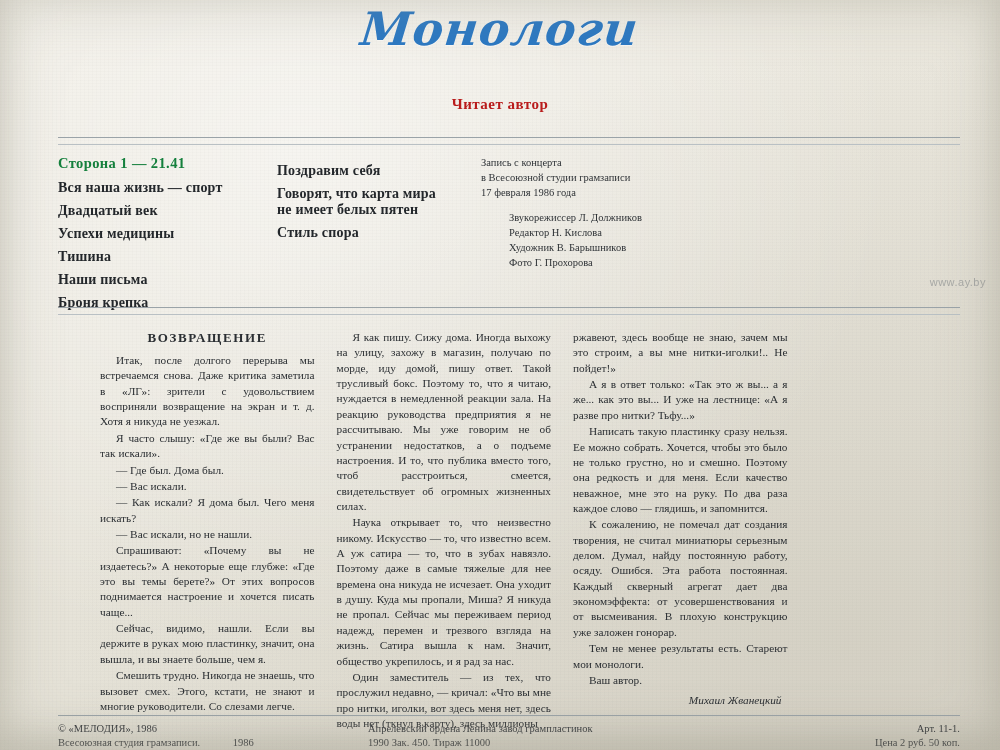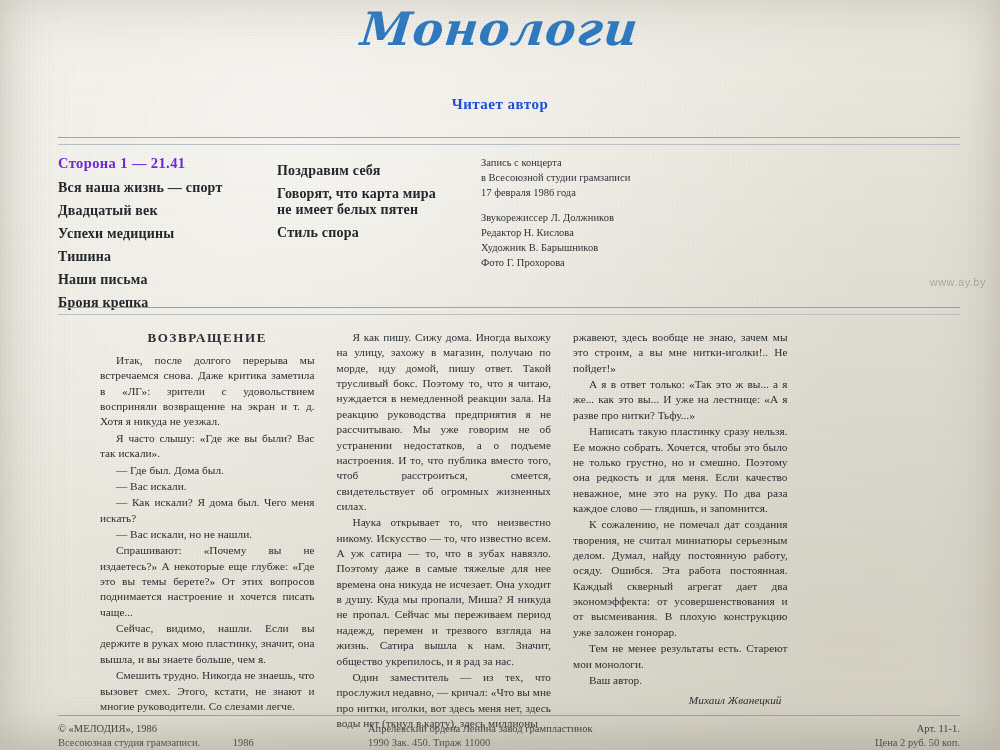--- a/index.html
+++ b/index.html
@@ -39,21 +39,21 @@
     font-size:46px;
     letter-spacing:1px;
     color:#2b78c2;
     text-shadow:0 1px 0 rgba(255,255,255,0.5);
     display:inline-block;
     transform:skewX(-6deg);
   }
   .subtitle{
     position:absolute;left:0;right:0;top:96px;text-align:center;
     font-family:"Liberation Serif", serif;
-    font-size:15px;font-weight:bold;color:#1d4ed8;letter-spacing:.5px;
+    font-size:15px;font-weight:bold;color:#b91c1c;letter-spacing:.5px;
   }
 
   .rule{
     position:absolute;left:58px;right:40px;height:0;
     border-top:1px solid #9aa3a8;
   }
   .rule.r1{top:137px;}
   .rule.r2{top:144px;border-top:1px solid #b9c0c4;}
   .rule.r3{top:307px;}
   .rule.r4{top:314px;border-top:1px solid #b9c0c4;}
@@ -64,30 +64,30 @@
     position:absolute;left:58px;right:40px;top:155px;height:145px;
     display:flex;
   }
   .col{padding-right:14px;}
   .col.c1{width:205px;}
   .col.c2{width:190px;}
   .col.c3{width:190px;}
   .col.c4{width:auto;flex:1;}
   .side-head{
     font-size:14.5px;font-weight:bold;letter-spacing:.4px;margin-bottom:8px;
-    color:#6d28d9;
+    color:#15803d;
   }
   .track{
     font-size:14px;font-weight:bold;margin-bottom:6.5px;line-height:1.18;
     color:#23272b;letter-spacing:.2px;
   }
   .track.two-line{line-height:1.16;}
   .credits{font-size:10.5px;line-height:1.45;color:#2f3337;}
   .credits .blk{margin-bottom:9px;}
-  .credits .blk:last-child{margin-bottom:0;}
+  .credits .blk:last-child{margin-bottom:0;margin-left:28px;}
 
   
   .article{
     position:absolute;left:100px;right:42px;top:330px;bottom:52px;
     display:flex;gap:22px;
   }
   .acol{width:25%;}
   .atitle{
     font-size:13px;font-weight:bold;letter-spacing:1.6px;
     text-align:center;margin-bottom:7px;

